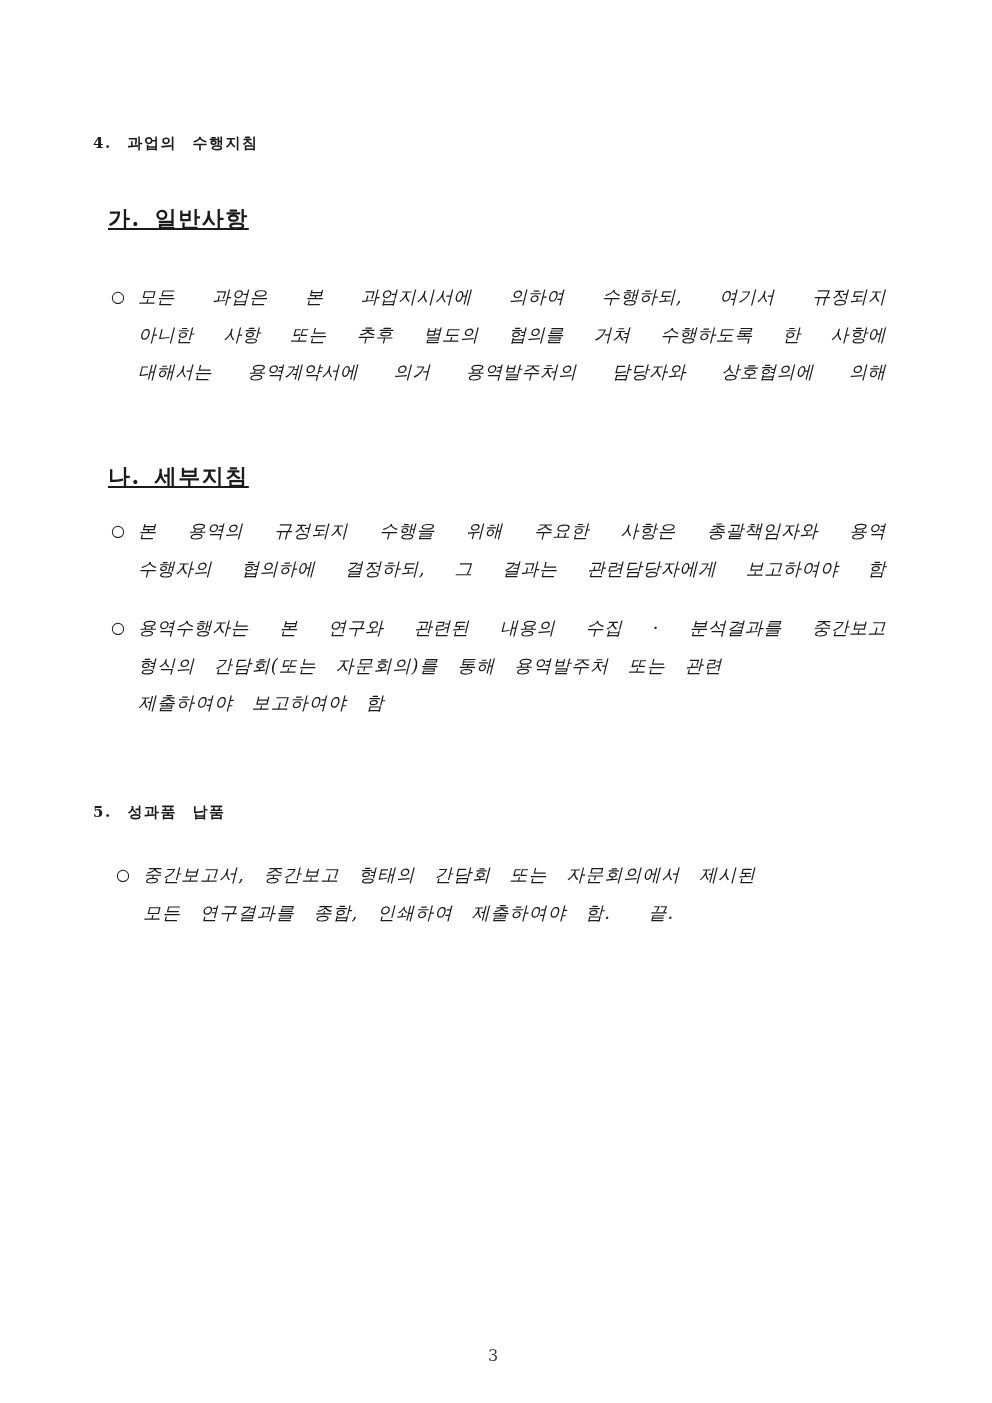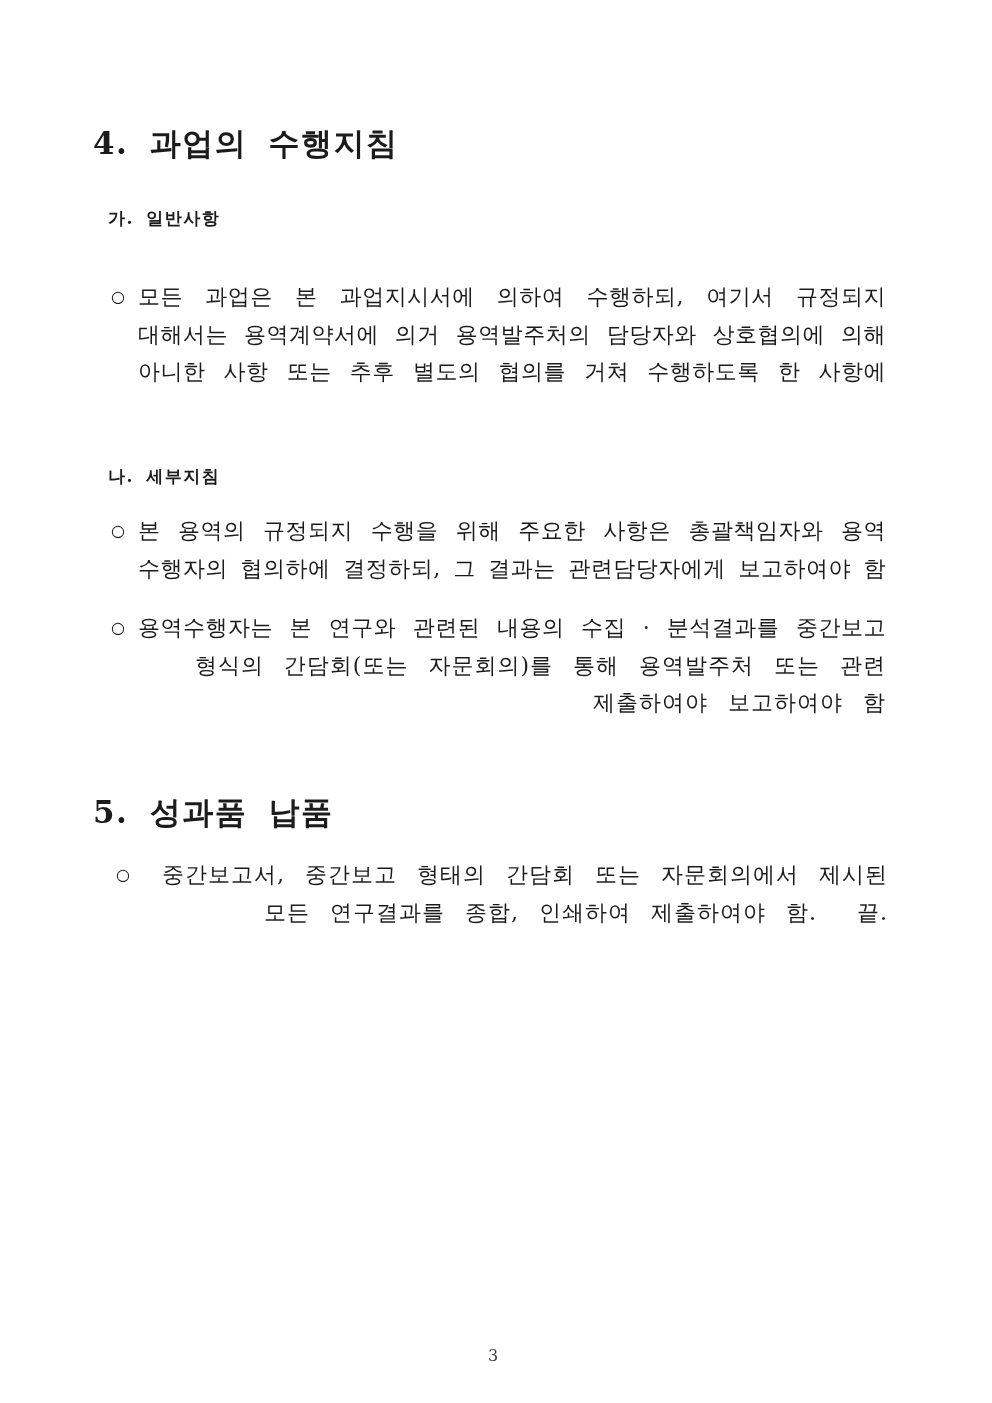--- a/index.html
+++ b/index.html
@@ -13,66 +13,68 @@
     height: 1403px;
     background: #ffffff;
     font-family: "DejaVu Serif", "Liberation Serif", serif;
     color: #1b1b1b;
     overflow: hidden;
   }
   .abs { position: absolute; }
 
   
   .h-main {
-    font-size: 31px;
+    font-size: 15px;
     font-weight: bold;
     letter-spacing: 1.5px;
     word-spacing: 9px;
     line-height: 30px;
     white-space: pre;
   }
   
   .h-sub {
-    font-size: 17px;
+    font-size: 22px;
     font-weight: bold;
     letter-spacing: 1.5px;
     word-spacing: 5px;
     line-height: 29px;
     white-space: pre;
+    text-decoration: underline;
   }
 
   
   .para {
     display: flex;
     align-items: flex-start;
   }
   .bullet {
     flex: none;
     width: 27px;
     font-size: 16px;
     line-height: 37.5px;
     color: #1b1b1b;
   }
   .lines { flex: 1; min-width: 0; }
   .line {
-    font-size: 22px;
+    font-size: 18px;
     line-height: 37.5px;
     letter-spacing: 0.5px;
     word-spacing: 3px;
     white-space: pre-wrap;
+    font-style: italic;
   }
   
   .line.fill {
     text-align: justify;
     text-align-last: justify;
     text-justify: inter-word;
   }
   
   .line.loose {
-    text-align: right;
+    text-align: left;
     letter-spacing: 1px;
     word-spacing: 12px;
   }
 
   .pagenum {
     font-size: 16px;
     color: #3a3a3a;
     line-height: 20px;
     text-align: center;
     width: 40px;
@@ -84,22 +86,22 @@
 <div class="page">
 
   <div class="abs h-main" style="left:93px; top:128px;">4. 과업의 수행지침</div>
 
   <div class="abs h-sub" style="left:108px; top:204px;">가. 일반사항</div>
 
   <div class="abs para" style="left:111px; top:278px; width:775px;">
     <span class="bullet">○</span>
     <div class="lines">
       <div class="line fill">모든 과업은 본 과업지시서에 의하여 수행하되, 여기서 규정되지</div>
+      <div class="line fill">아니한 사항 또는 추후 별도의 협의를 거쳐 수행하도록 한 사항에</div>
       <div class="line fill">대해서는 용역계약서에 의거 용역발주처의 담당자와 상호협의에 의해</div>
-      <div class="line fill">아니한 사항 또는 추후 별도의 협의를 거쳐 수행하도록 한 사항에</div>
     </div>
   </div>
 
   <div class="abs h-sub" style="left:108px; top:462px;">나. 세부지침</div>
 
   <div class="abs para" style="left:111px; top:512px; width:775px;">
     <span class="bullet">○</span>
     <div class="lines">
       <div class="line fill">본 용역의 규정되지 수행을 위해 주요한 사항은 총괄책임자와 용역</div>
       <div class="line fill">수행자의 협의하에 결정하되, 그 결과는 관련담당자에게 보고하여야 함</div>

